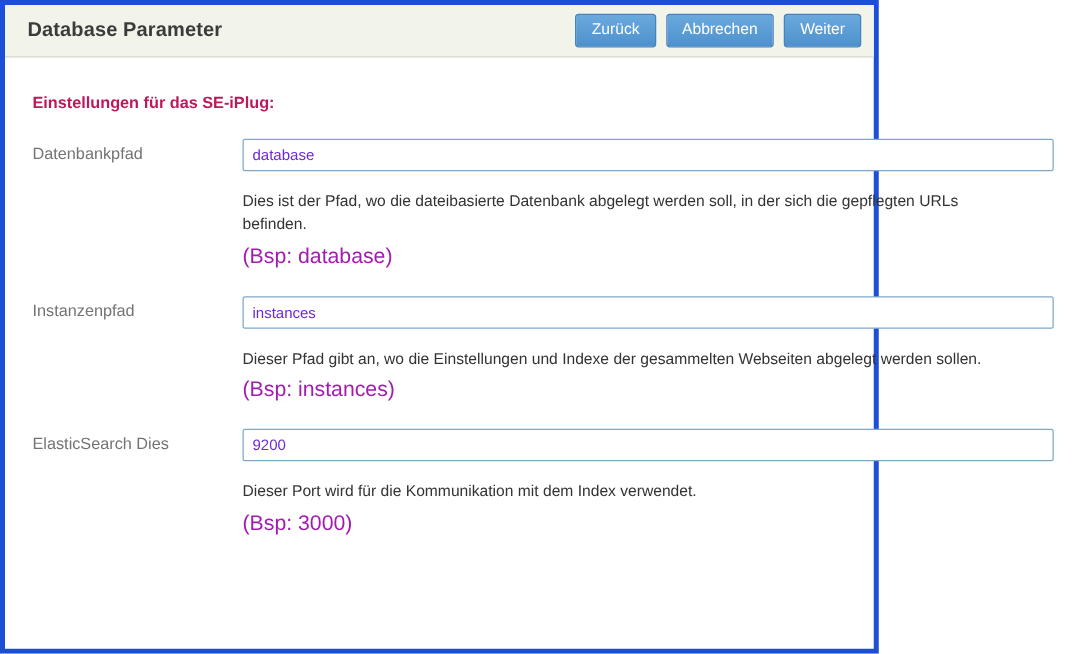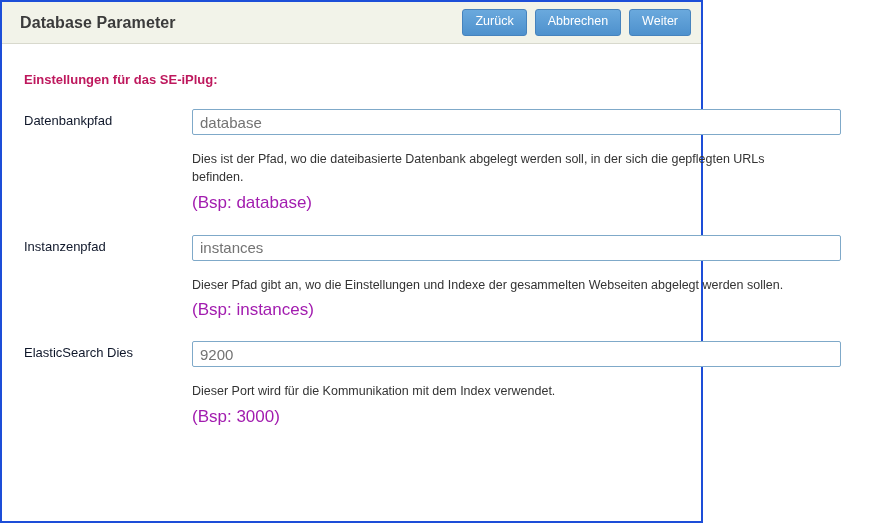--- a/index.html
+++ b/index.html
@@ -14,21 +14,21 @@
     font-size: 13px;
     color: #333333;
     overflow: hidden;
   }
 
   .window {
     width: 703px;
     height: 523px;
     position: relative;
     box-sizing: border-box;
-    border: 2px solid #1d4ed8;
+    border: 4px solid #1d4ed8;
     background: #ffffff;
   }
 
   
   .header {
     height: 42px;
     background: #f2f3e9;
     border-bottom: 1px solid #d8d9cd;
     display: flex;
     align-items: center;
@@ -77,36 +77,36 @@
     display: flex;
     align-items: flex-start;
     margin-bottom: 0;
   }
   .field-label {
     width: 190px;
     min-width: 190px;
     padding-left: 22px;
     box-sizing: border-box;
     font-size: 13px;
-    color: #0f172a;
+    color: #737373;
     padding-top: 4px;
   }
   .field-main {
     width: 650px;
   }
   .text-input {
     width: 649px;
     box-sizing: border-box;
     height: 26px;
     border: 1px solid #7fa9c9;
     border-radius: 2px;
     padding: 3px 7px;
-    font-size: 15px;
+    font-size: 12px;
     font-family: "Liberation Sans", sans-serif;
-    color: #737373;
+    color: #6d28d9;
     background: #ffffff;
     outline: none;
   }
 
   .help-text {
     margin-top: 16px;
     font-size: 12.5px;
     color: #333333;
     line-height: 1.42;
     max-width: 600px;

